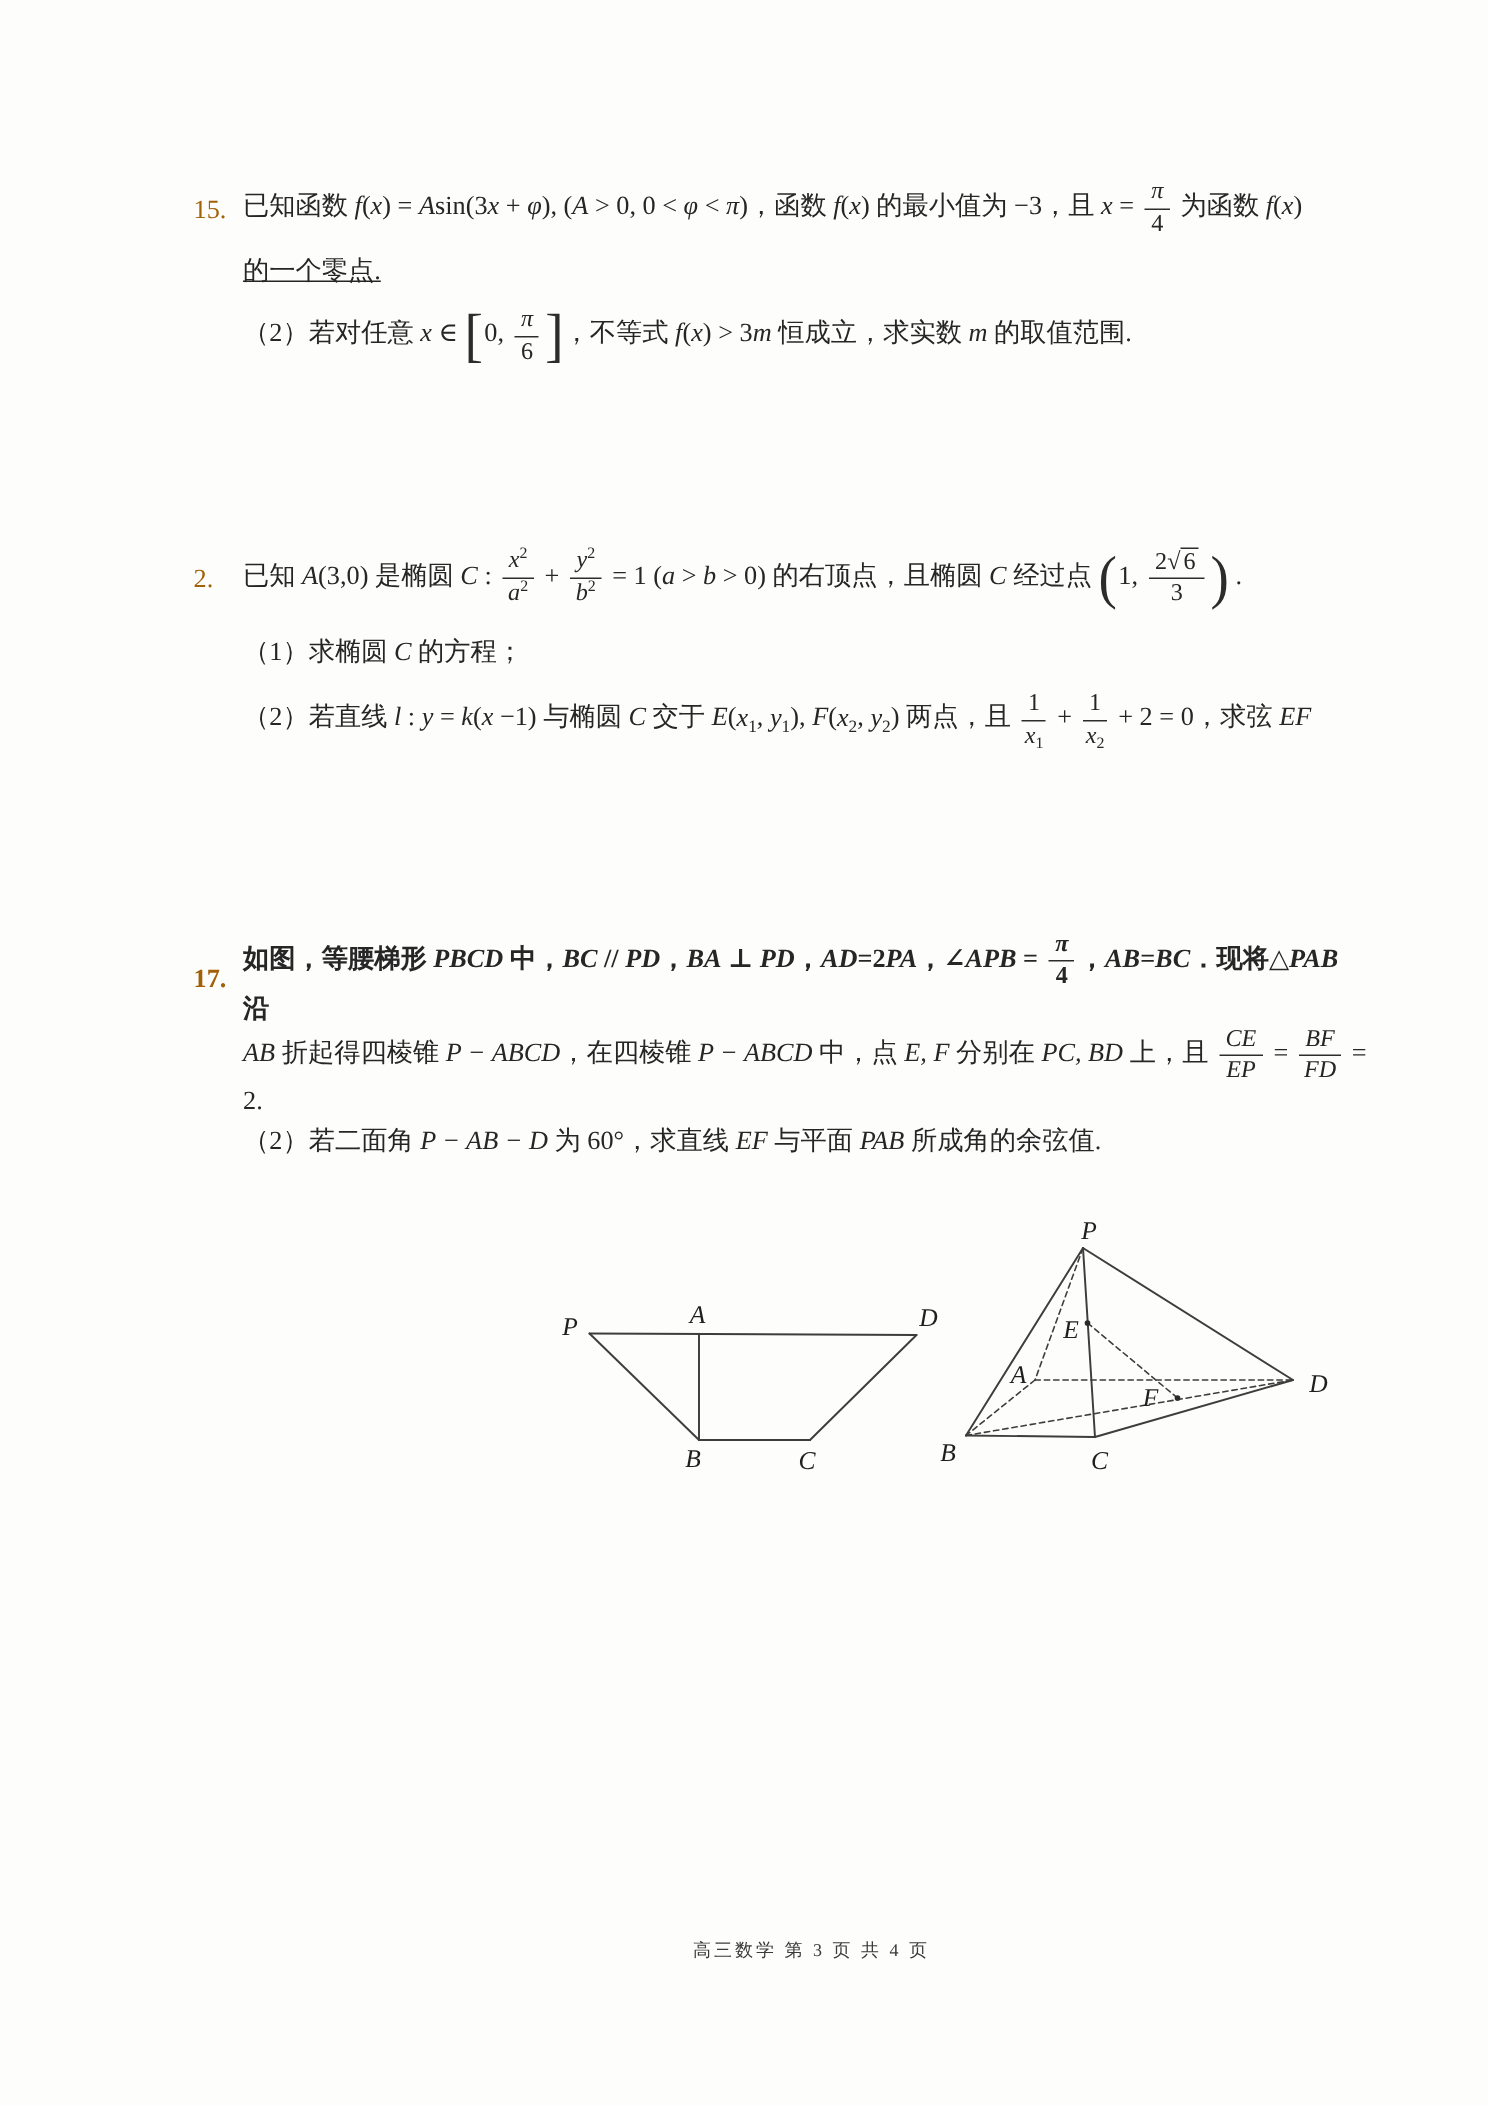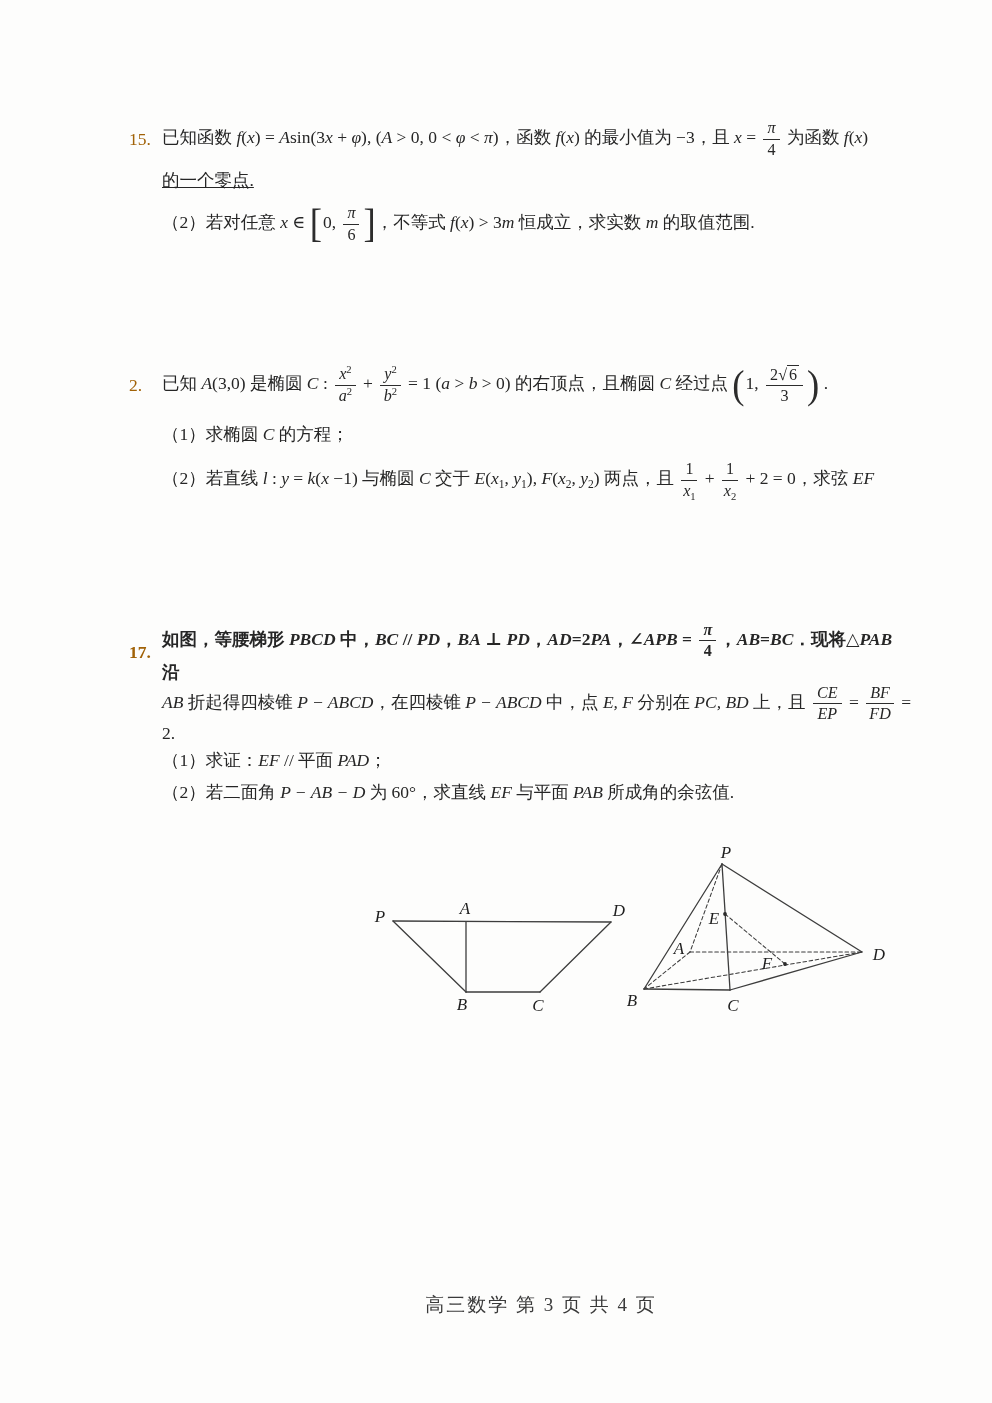--- a/index.html
+++ b/index.html
@@ -48,21 +48,21 @@
   #fig-pyramid{left:535px;top:0;}
   .edge{stroke:#3d3d3d;stroke-width:1.3;fill:none;stroke-linecap:round;}
   .edge.dashed{stroke-dasharray:3.6 2.6;stroke-width:1.05;}
   .dot{fill:#2b2b2b;}
   .figlabel{
     font-family:"Liberation Serif","DejaVu Serif",serif;font-style:italic;
     font-size:17px;fill:#1f1f1f;text-anchor:middle;
   }
   .footer{
     position:absolute;top:1292px;left:90px;right:0;text-align:center;
-    font-size:19px;color:#3a3a3a;letter-spacing:2px;
+    font-size:12px;color:#3a3a3a;letter-spacing:2px;
   }
 </style>
 </head>
 <body>
 
 <div class="page">
 
 
   <div class="problem" id="problem-15">
       <div class="line" style="min-height: 52px;">
@@ -139,24 +139,20 @@
         <span class="content"><span class="m">AB</span><span class="t"> 折起得四棱锥 </span><span class="m">P − ABCD</span><span class="t">，在四棱锥 </span><span class="m">P − ABCD</span><span class="t"> 中，点 </span><span class="m">E, F</span><span class="t"> 分别在 </span><span class="m">PC, BD</span><span class="t"> 上，且 </span><span class="frac">
             <span class="fn"><span class="m">CE</span></span>
             <span class="fd"><span class="m">EP</span></span>
           </span><span class="t"> = </span><span class="frac">
             <span class="fn"><span class="m">BF</span></span>
             <span class="fd"><span class="m">FD</span></span>
           </span><span class="t"> = 2.</span></span>
       </div>
       <div class="line" style="min-height: 32px;">
         <span class="num"></span>
-        <span class="content"><span class="t">（1）求证：</span><span class="m">EF</span><span class="t"> // 平面 </span><span class="m">PAD</span><span class="t">；</span></span>
-      </div>
-      <div class="line" style="min-height: 32px;">
-        <span class="num"></span>
         <span class="content"><span class="t">（2）若二面角 </span><span class="m">P − AB − D</span><span class="t"> 为 60°，求直线 </span><span class="m">EF</span><span class="t"> 与平面 </span><span class="m">PAB</span><span class="t"> 所成角的余弦值.</span></span>
       </div>
     </div>
 
   <div class="figures">
     <svg class="figsvg" id="fig-trapezoid" xmlns="http://www.w3.org/2000/svg" viewBox="0 0 290 135" style="width: 290px; height: 135px;">
         <line x1="43" y1="37" x2="261" y2="38" class="edge"></line>
         <line x1="43" y1="37" x2="116" y2="108" class="edge"></line>
         <line x1="116" y1="38" x2="116" y2="108" class="edge"></line>
         <line x1="116" y1="108" x2="190" y2="108" class="edge"></line>

